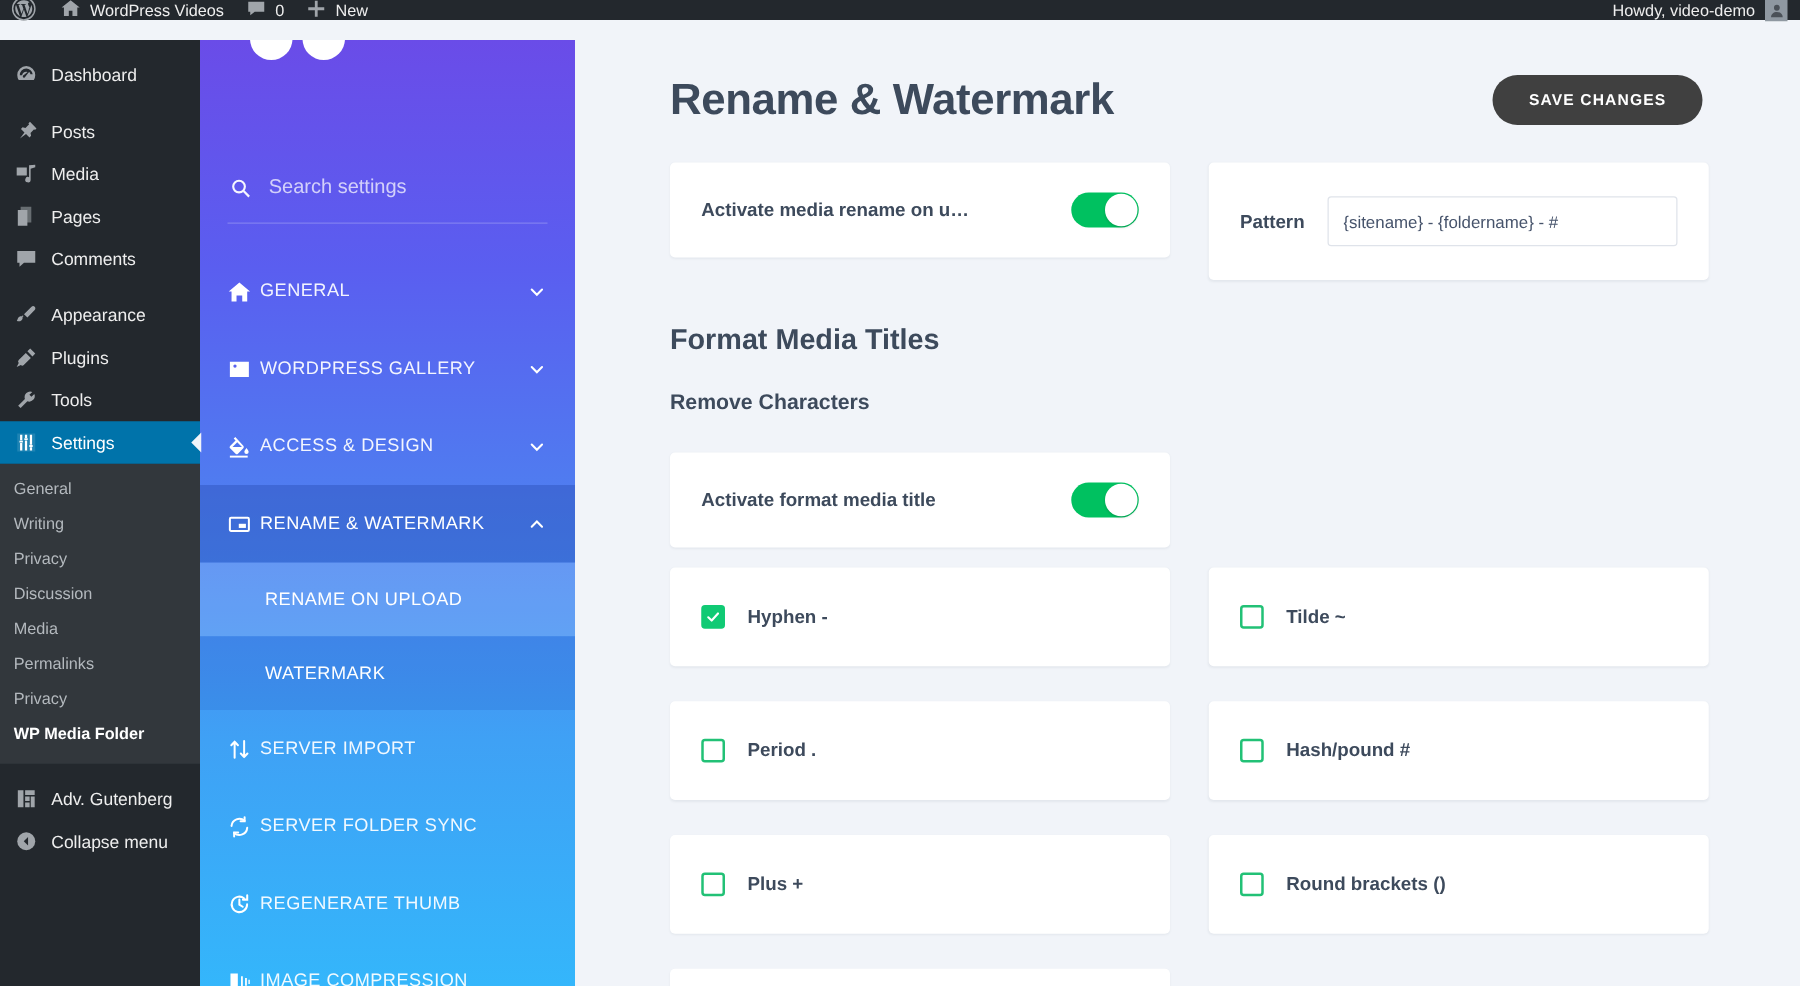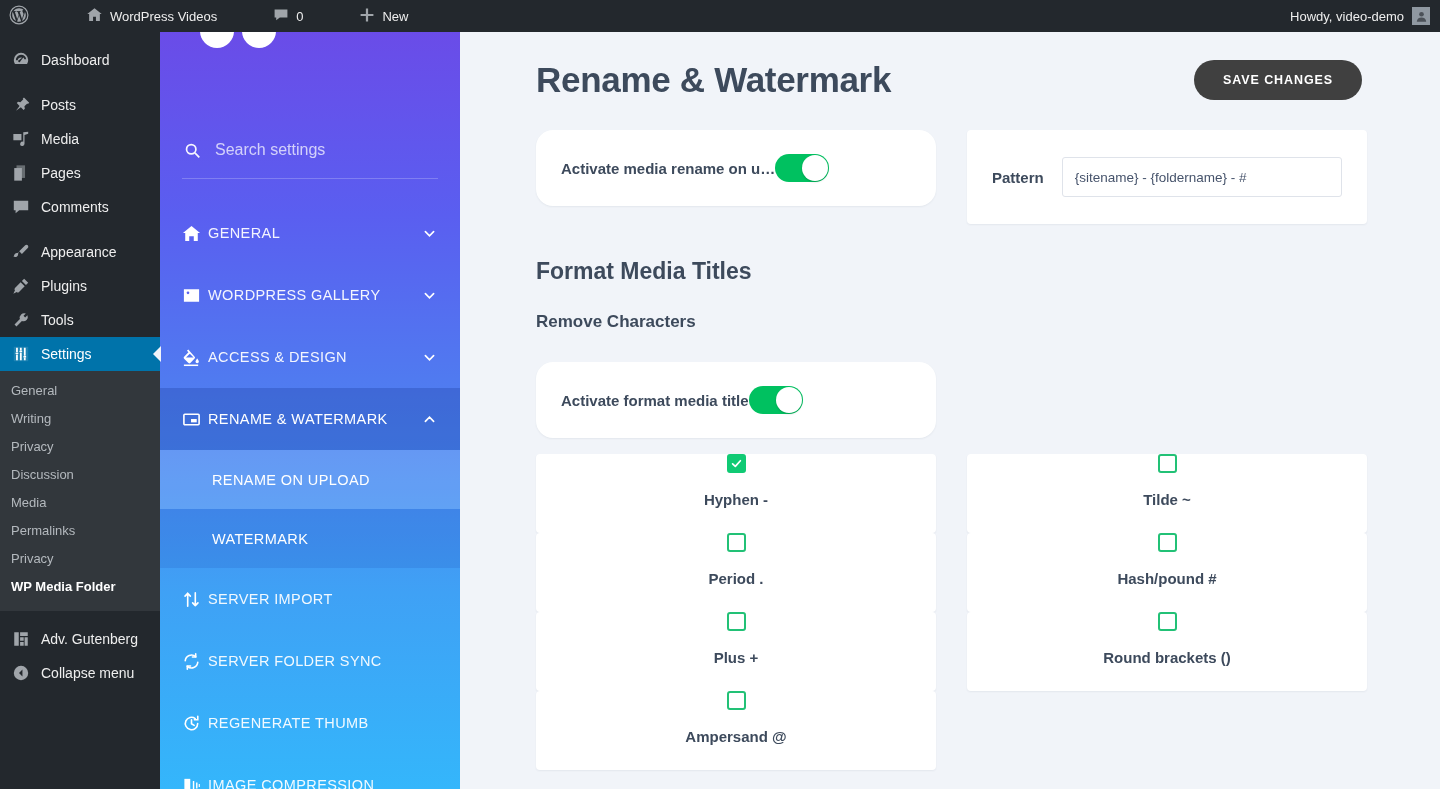--- a/index.html
+++ b/index.html
@@ -6,27 +6,26 @@
   html, body {
     width: 1440px; height: 789px;
     overflow: hidden;
     font-family: "Liberation Sans", sans-serif;
     background: #f1f4f9;
   }
 
   
   #adminbar {
     position: absolute; top: 0; left: 0;
-    width: 1440px; height: 32px;
+    width: 1440px; height: 16px;
     background: #23282d;
     color: #eeeeee;
     display: flex; align-items: center;
     font-size: 13px;
     z-index: 50;
-    gap: 38px;
   }
   .ab-item {
     display: flex; align-items: center; gap: 7px;
     height: 32px; padding: 0 9px;
     color: #eeeeee; white-space: nowrap;
   }
   .ab-item.logo { padding: 0 10px 0 9px; }
   .ab-spacer { flex: 1; }
   .ab-right { display:flex; align-items:center; gap:8px; padding-right: 10px; }
   .avatar-box {
@@ -145,23 +144,23 @@
     grid-template-columns: 400px 400px;
     column-gap: 31px;
   }
   .col { display: flex; flex-direction: column; }
   .card {
     background:#fff; border-radius: 4px;
     box-shadow: 0 1px 2px rgba(60,70,90,.07);
     display:flex; align-items:center;
     padding: 0 25px;
   }
-  .card.toggle-card { height: 76px; justify-content: flex-start; margin-top: 30px; border-radius: 17px; }
+  .card.toggle-card { height: 76px; justify-content: space-between; margin-top: 30px; }
   .card.pattern-card { height: 94px; margin-top: 30px; gap: 18px; }
-  .card.check-card { height: 79px; margin-bottom: 0; gap: 18px; flex-direction: column; }
+  .card.check-card { height: 79px; margin-bottom: 28px; gap: 18px; }
   .card-label { font-size: 15px; font-weight: bold; color: #3d4a5c; }
 
   .switch {
     width: 54px; height: 28px; border-radius: 14px;
     background: #00c160; position: relative; flex: 0 0 54px;
     cursor: pointer;
   }
   .switch .knob {
     position:absolute; top: 1px; right: 1px;
     width: 26px; height: 26px; border-radius: 50%;

